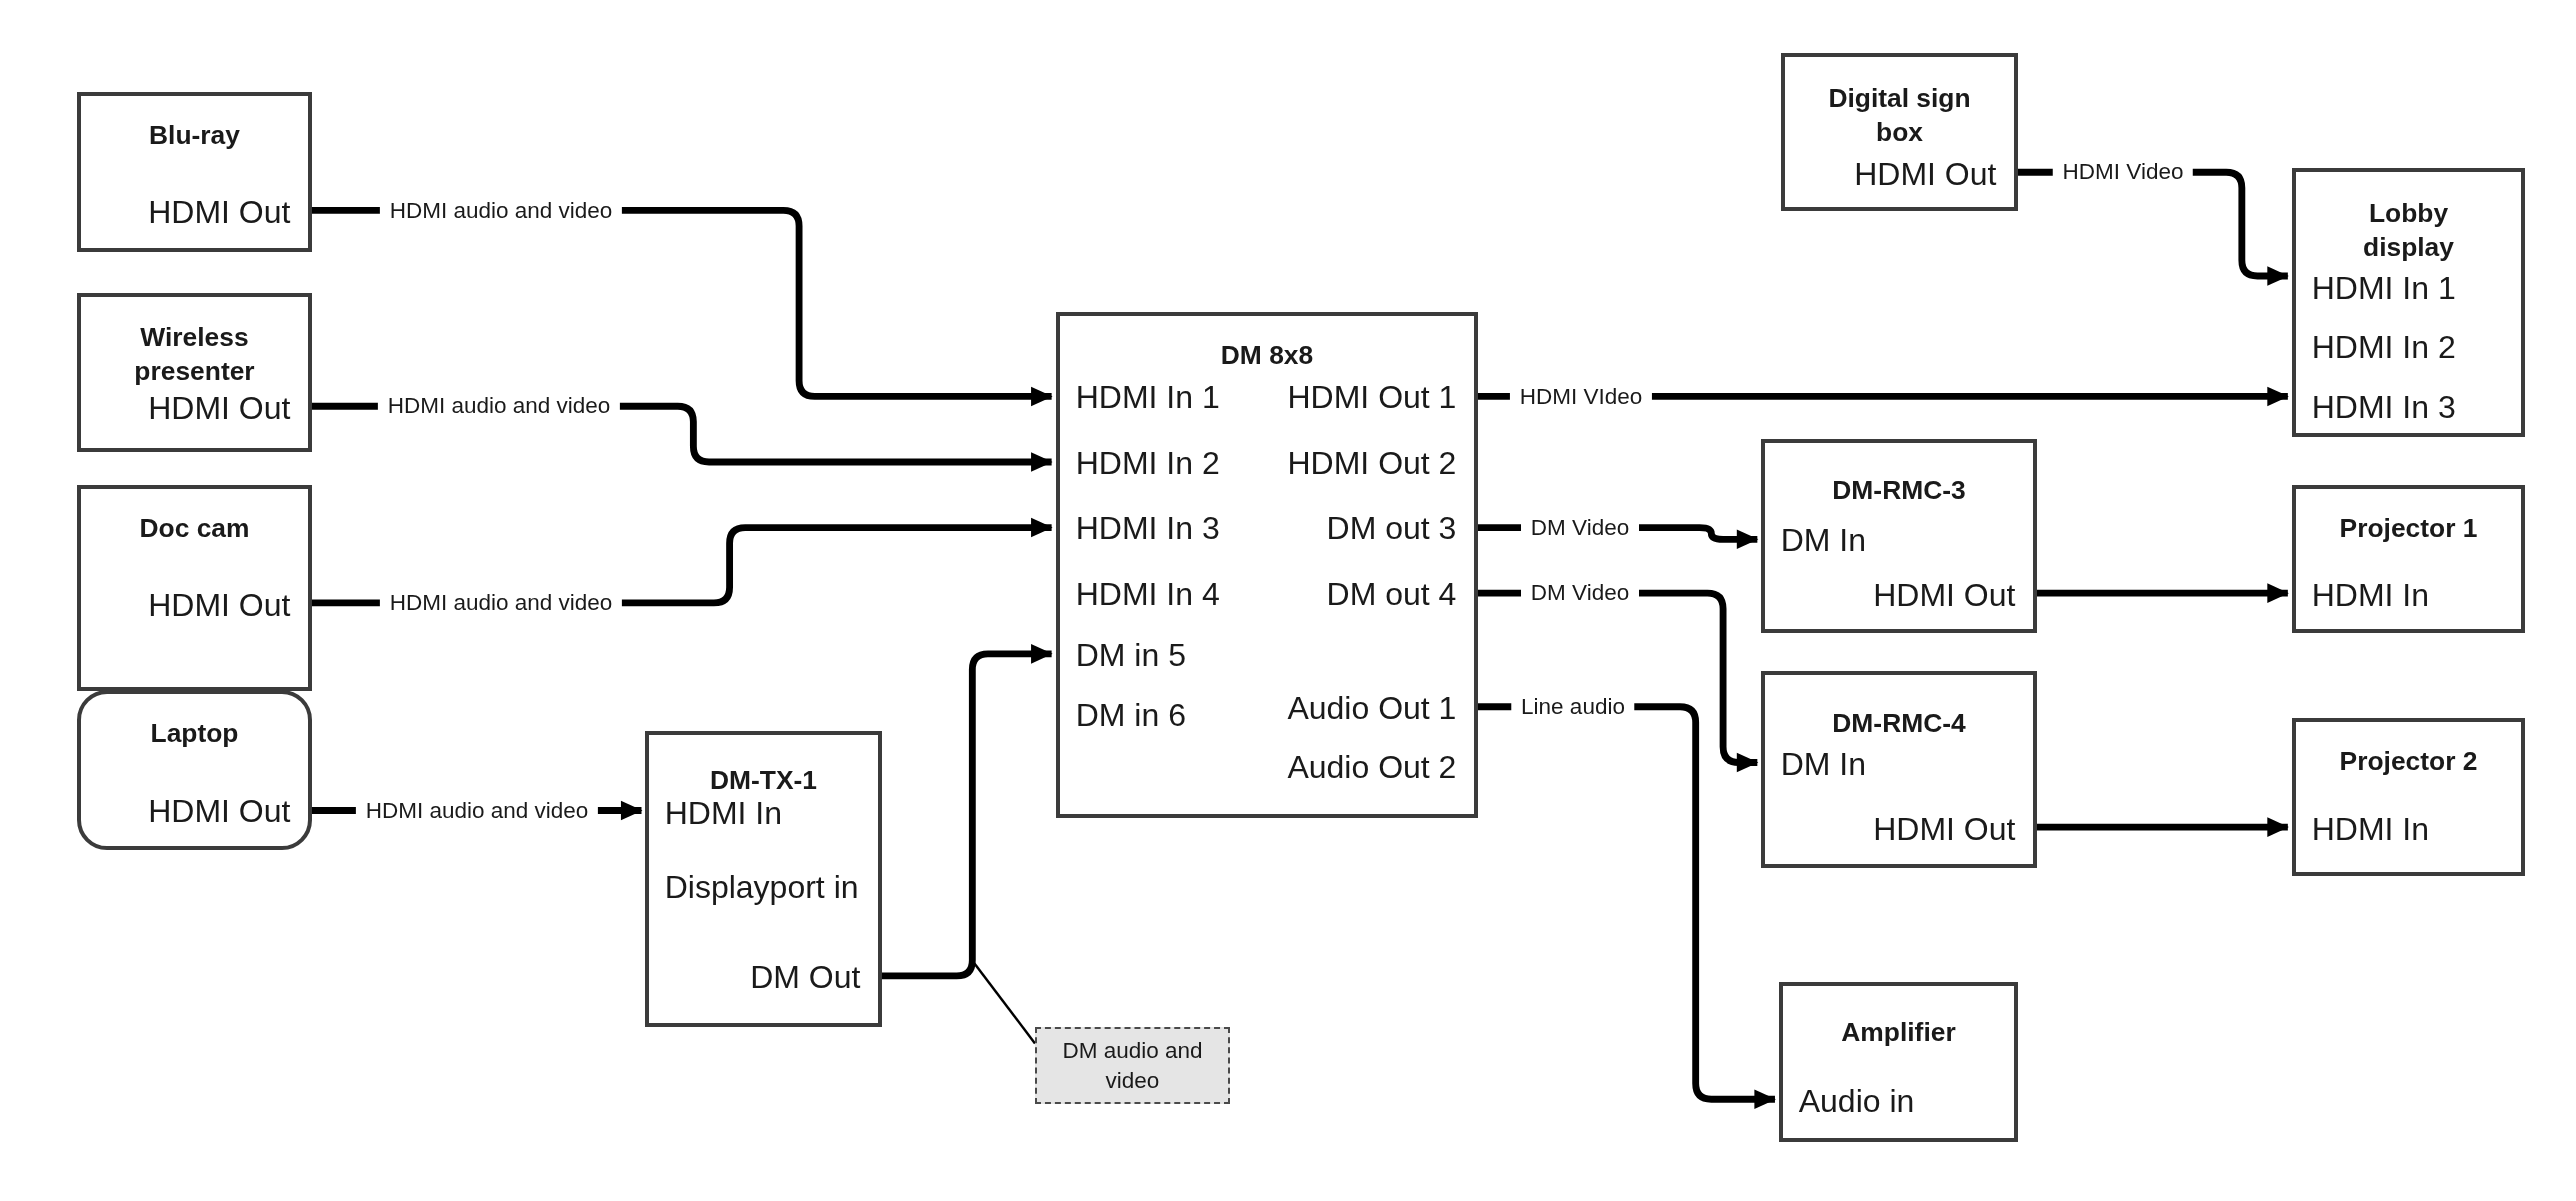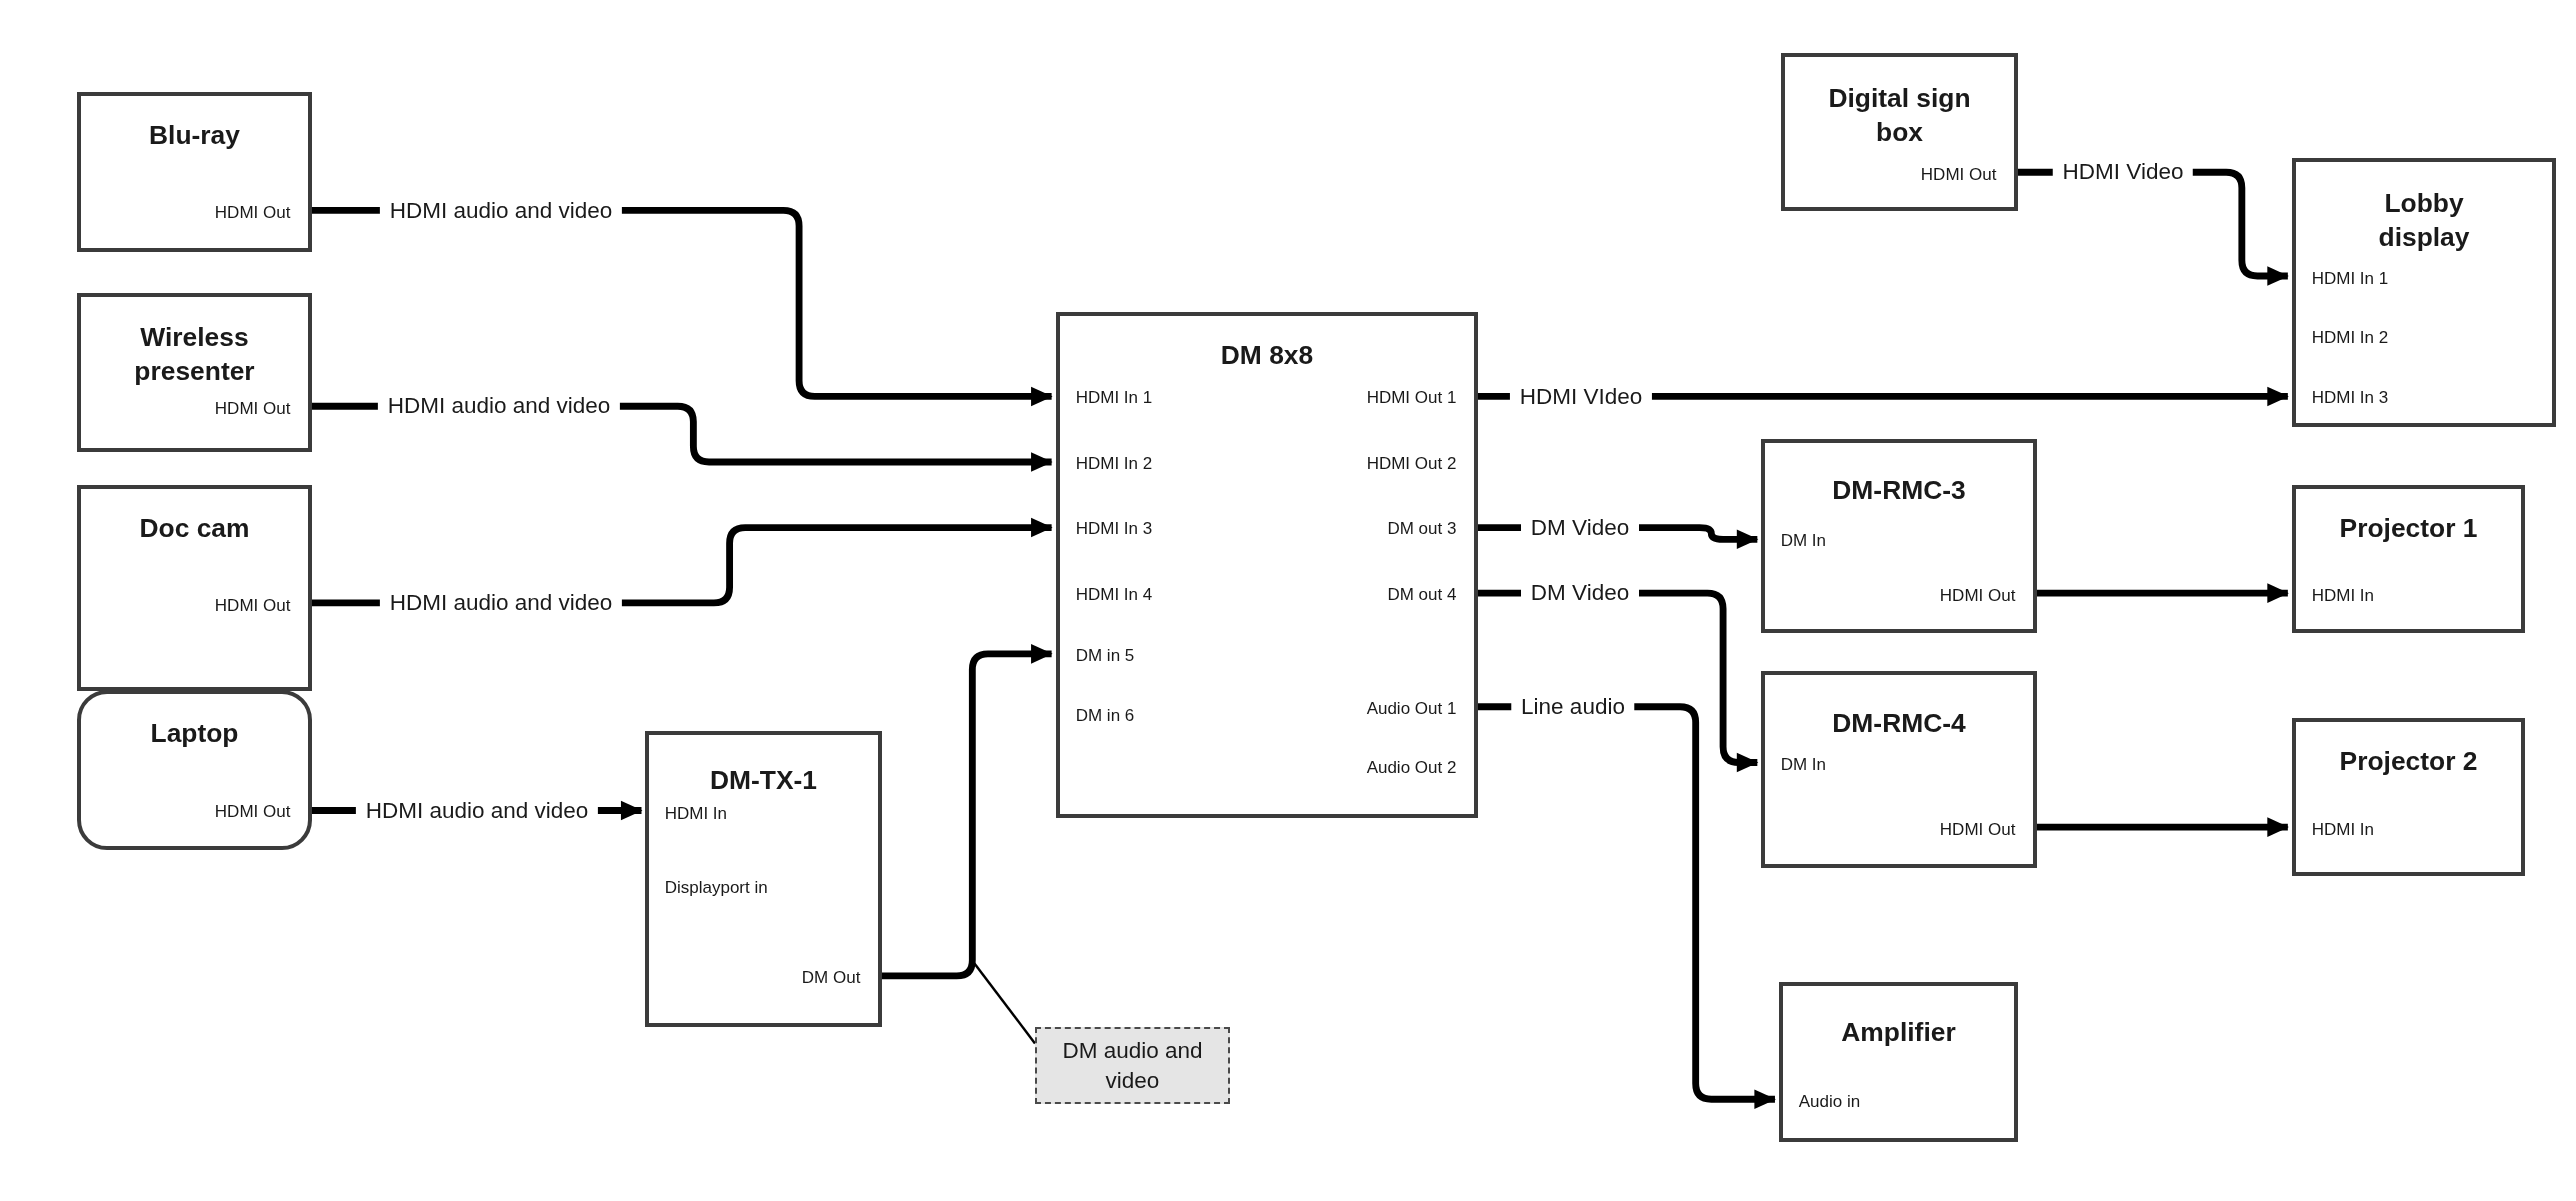--- a/index.html
+++ b/index.html
@@ -13,21 +13,21 @@
     box-sizing:border-box; z-index:2;
   }
   .node .title {
     position:absolute; left:0; right:0; margin:8px auto; text-align:center;
     font-weight:bold; font-size:26.4px; line-height:1.28; transform:translateY(-50%);
   }
   .node .title.narrow-160 { max-width:166px; }
   .node .title.narrow-140 { max-width:147px; }
   .node .title.narrow-190 { max-width:186px; }
   .port {
-    position:absolute; font-size:17px; line-height:1; white-space:nowrap;
+    position:absolute; font-size:32px; line-height:1; white-space:nowrap;
     transform:translateY(-50%);
   }
   .port.pl { left:15.7px; text-align:left; }
   .port.pr { right:17.6px; text-align:right; }
   .wire-label {
     position:absolute; transform:translate(-50%,-50%); background:#ffffff;
     padding:2.9px 9.8px; font-size:22.5px; white-space:nowrap; z-index:3;
   }
   .note {
     position:absolute; border:2px dashed #4a4a4a; background:#e5e5e5;
@@ -105,21 +105,21 @@
     <div class="port pr" style="top:278px;">DM out 4</div>
     <div class="port pr" style="top:392px;">Audio Out 1</div>
     <div class="port pr" style="top:451px;">Audio Out 2</div>
   </div>
 
   <div class="node" style="left:1781px;top:53px;width:237px;height:158px;">
     <div class="title narrow-190" style="top:51px;">Digital sign box</div>
     <div class="port pr" style="top:117px;">HDMI Out</div>
   </div>
 
-  <div class="node" style="left:2292px;top:158px;width:264px;height:269px;">
+  <div class="node" style="left:2292px;top:168px;width:233px;height:269px;">
     <div class="title narrow-140" style="top:51px;">Lobby display</div>
     <div class="port pl" style="top:116px;">HDMI In 1</div>
     <div class="port pl" style="top:175px;">HDMI In 2</div>
     <div class="port pl" style="top:235px;">HDMI In 3</div>
   </div>
 
   <div class="node" style="left:1761px;top:439px;width:276px;height:194px;">
     <div class="title" style="top:40px;">DM-RMC-3</div>
     <div class="port pl" style="top:97px;">DM In</div>
     <div class="port pr" style="top:152px;">HDMI Out</div>

